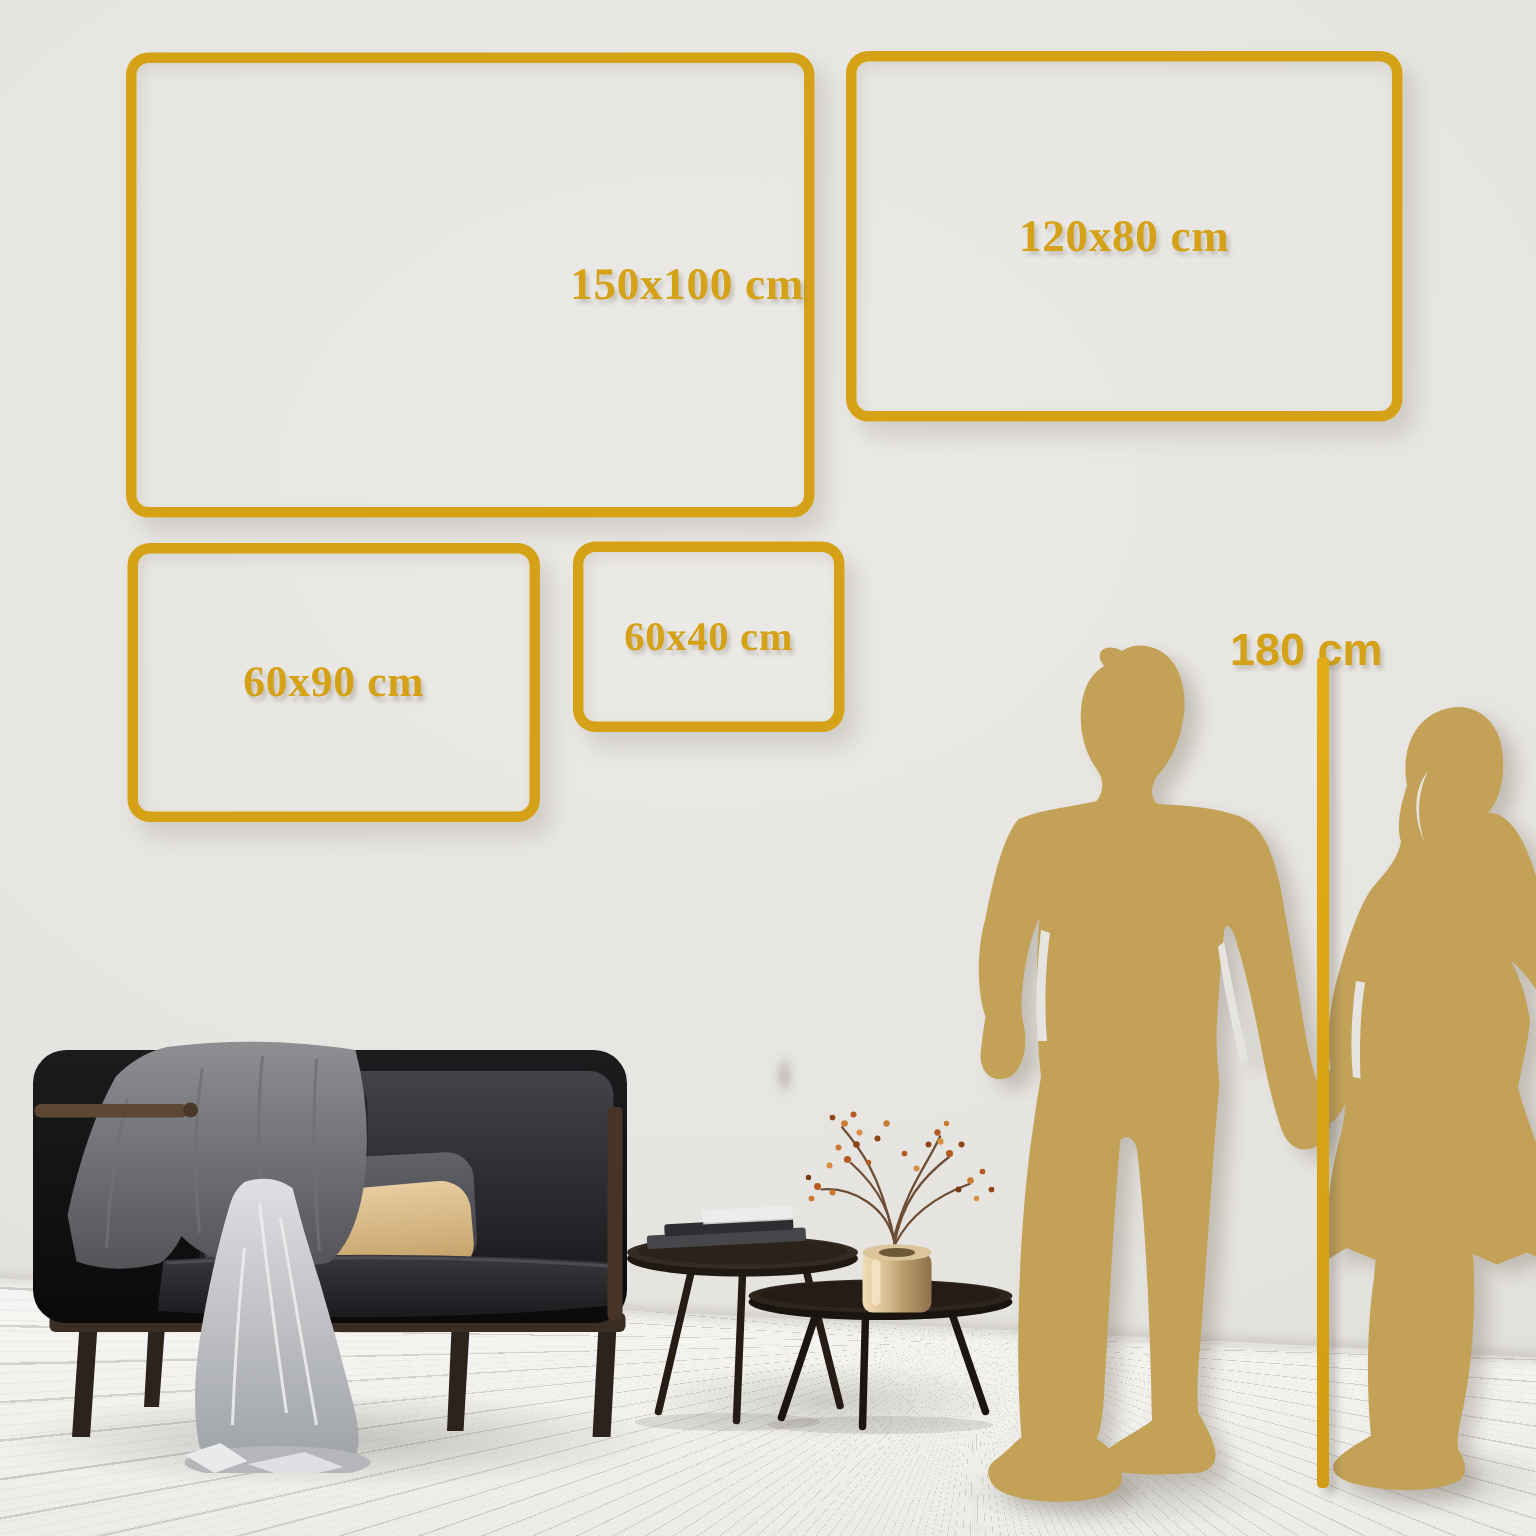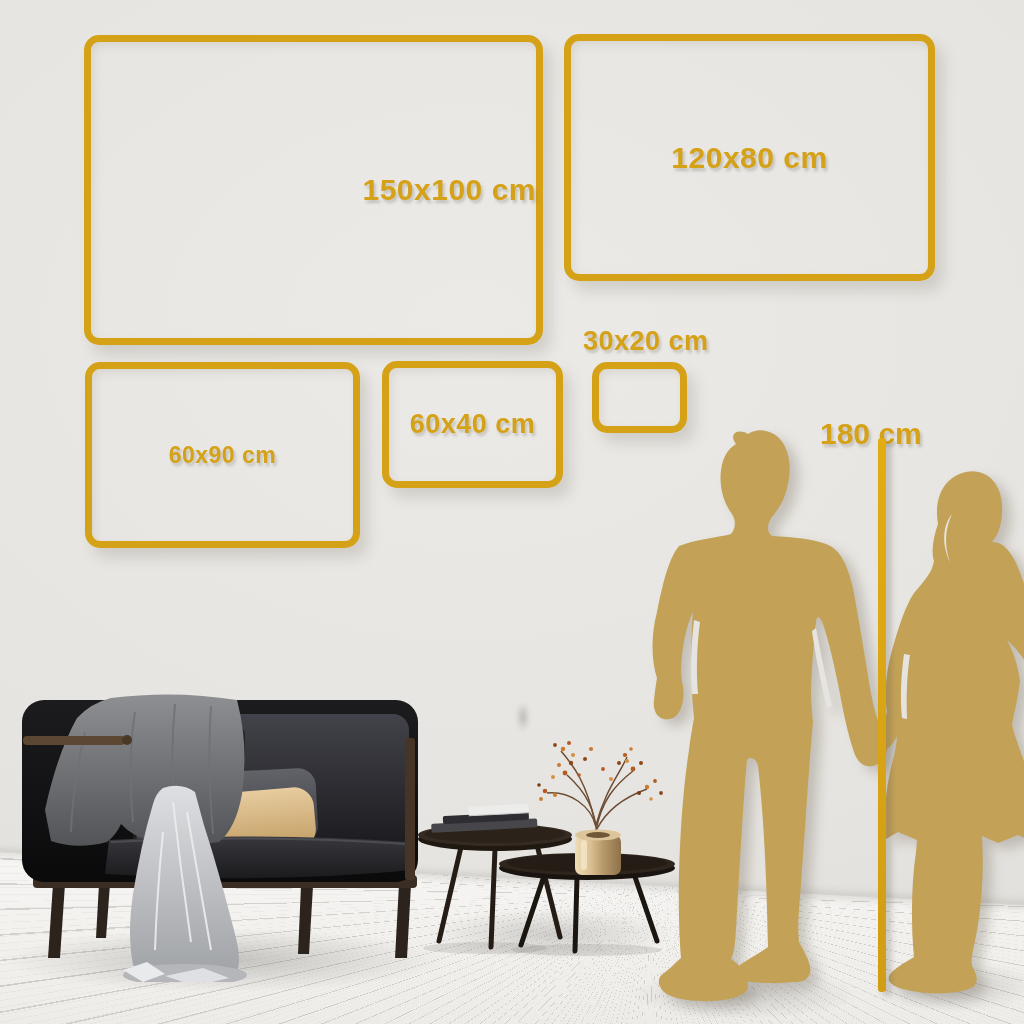--- a/index.html
+++ b/index.html
@@ -28,30 +28,30 @@
   #wall-smudge{
     position:absolute;left:516px;top:702px;width:14px;height:30px;border-radius:50%;
     background:radial-gradient(rgba(80,75,68,0.30), rgba(80,75,68,0) 70%);
     filter:blur(2px);
   }
   
   .frame{
     position:absolute;box-sizing:border-box;z-index:10;
     border:7px solid var(--frame-gold);border-radius:15px;
     box-shadow:8px 10px 14px rgba(96,88,72,0.18), inset 3px 4px 9px rgba(96,88,72,0.12);
-    display:flex;align-items:center;justify-content:center;
+    display:flex;align-items:center;justify-content:center;font-family:Liberation Serif, serif;
   }
   .size-label{
     color:var(--frame-gold);font-weight:800;font-size:30px;letter-spacing:.5px;
     white-space:nowrap;text-shadow:2px 3px 3px rgba(96,88,72,0.28);
   }
   #frame-150x100{left:84px;top:35px;width:459px;height:310px;justify-content:flex-end;}
   #frame-120x80{left:564px;top:34px;width:371px;height:247px;}
   #frame-60x90{left:85px;top:362px;width:275px;height:186px;}
-  #frame-60x90 .size-label{font-size:23px;}
+  #frame-60x90 .size-label{font-size:29px;}
   #frame-60x40{left:382px;top:361px;width:181px;height:127px;}
   #frame-60x40 .size-label{font-size:27px;}
   #frame-30x20{left:592px;top:362px;width:95px;height:71px;}
   #frame-30x20 .size-label{
     position:absolute;left:50%;top:-43px;transform:translateX(-45%);font-size:27px;
   }
   
   #height-label{
     position:absolute;left:820px;top:417px;z-index:30;
     color:var(--frame-gold);font-weight:800;font-size:30px;white-space:nowrap;
@@ -92,23 +92,20 @@
     <span class="size-label">150x100 cm</span>
   </div>
   <div class="frame" id="frame-120x80">
     <span class="size-label">120x80 cm</span>
   </div>
   <div class="frame" id="frame-60x90">
     <span class="size-label">60x90 cm</span>
   </div>
   <div class="frame" id="frame-60x40">
     <span class="size-label">60x40 cm</span>
-  </div>
-  <div class="frame" id="frame-30x20">
-    <span class="size-label">30x20 cm</span>
   </div>
 
   <div id="height-label">180 cm</div>
   <div id="height-line"></div>
 
   <div class="floor-shadow" id="sofa-shadow"></div>
   <div class="floor-shadow" id="tables-shadow"></div>
   <div class="floor-shadow" id="man-shadow"></div>
   <div class="floor-shadow" id="woman-shadow"></div>
 

